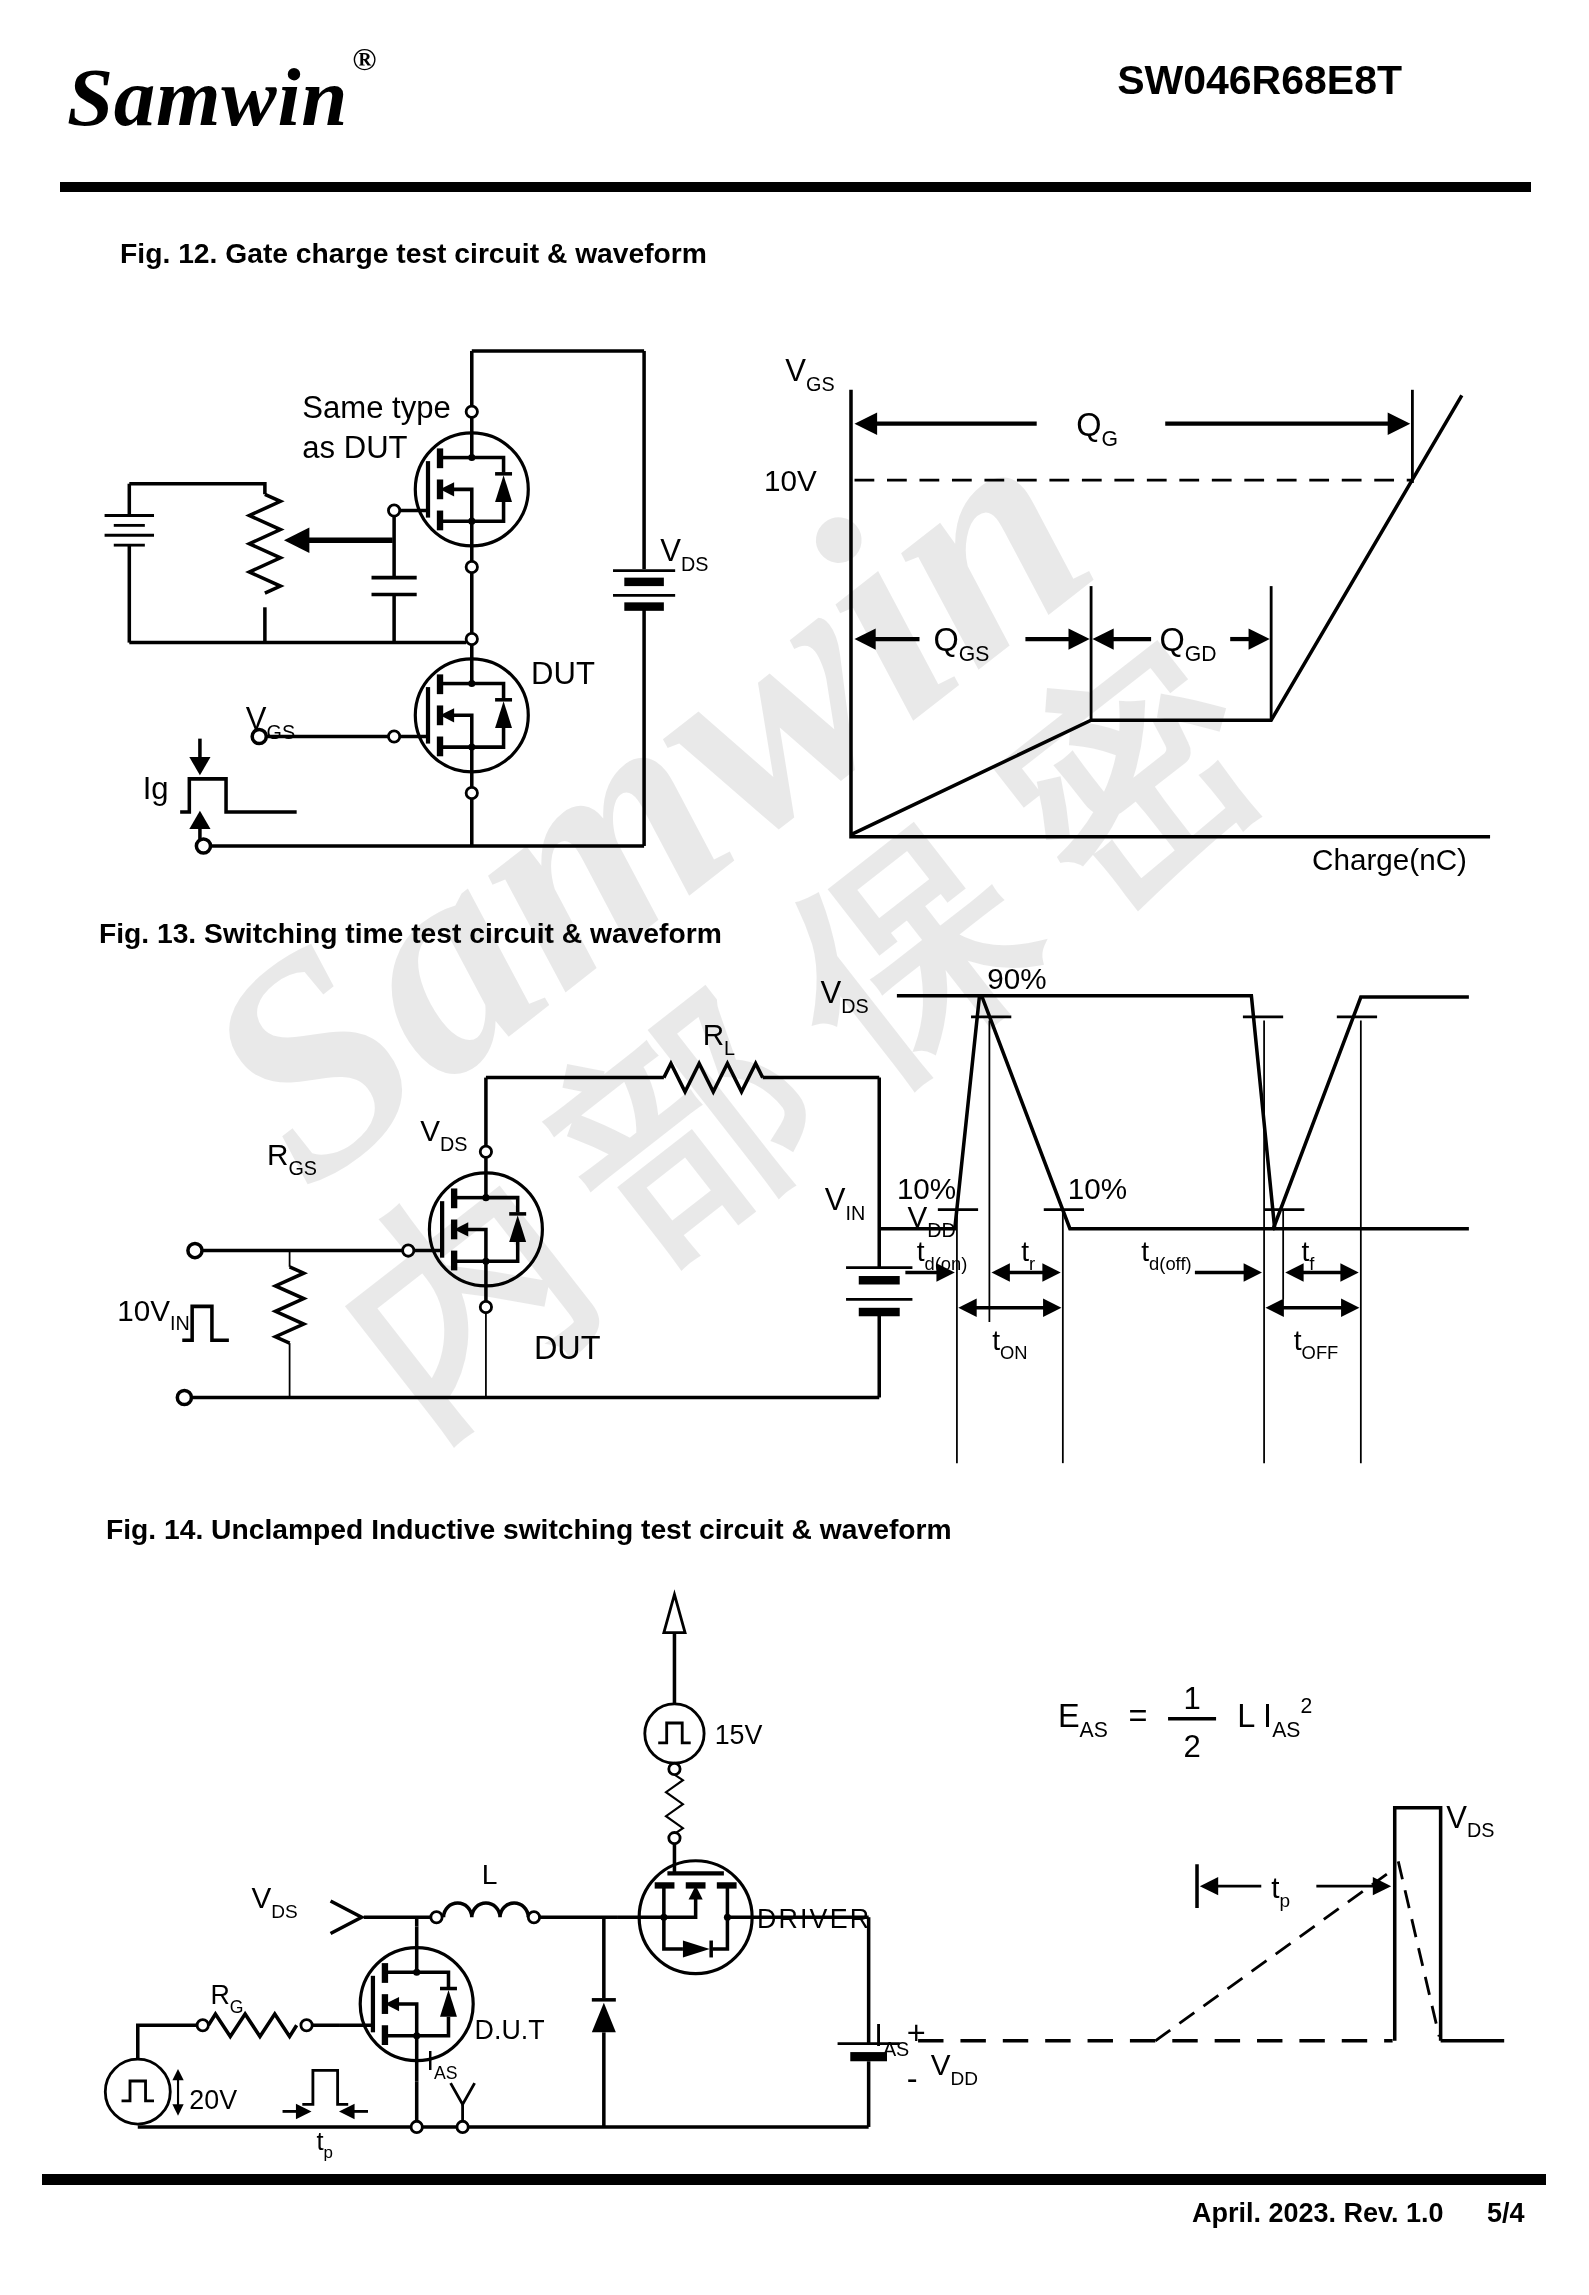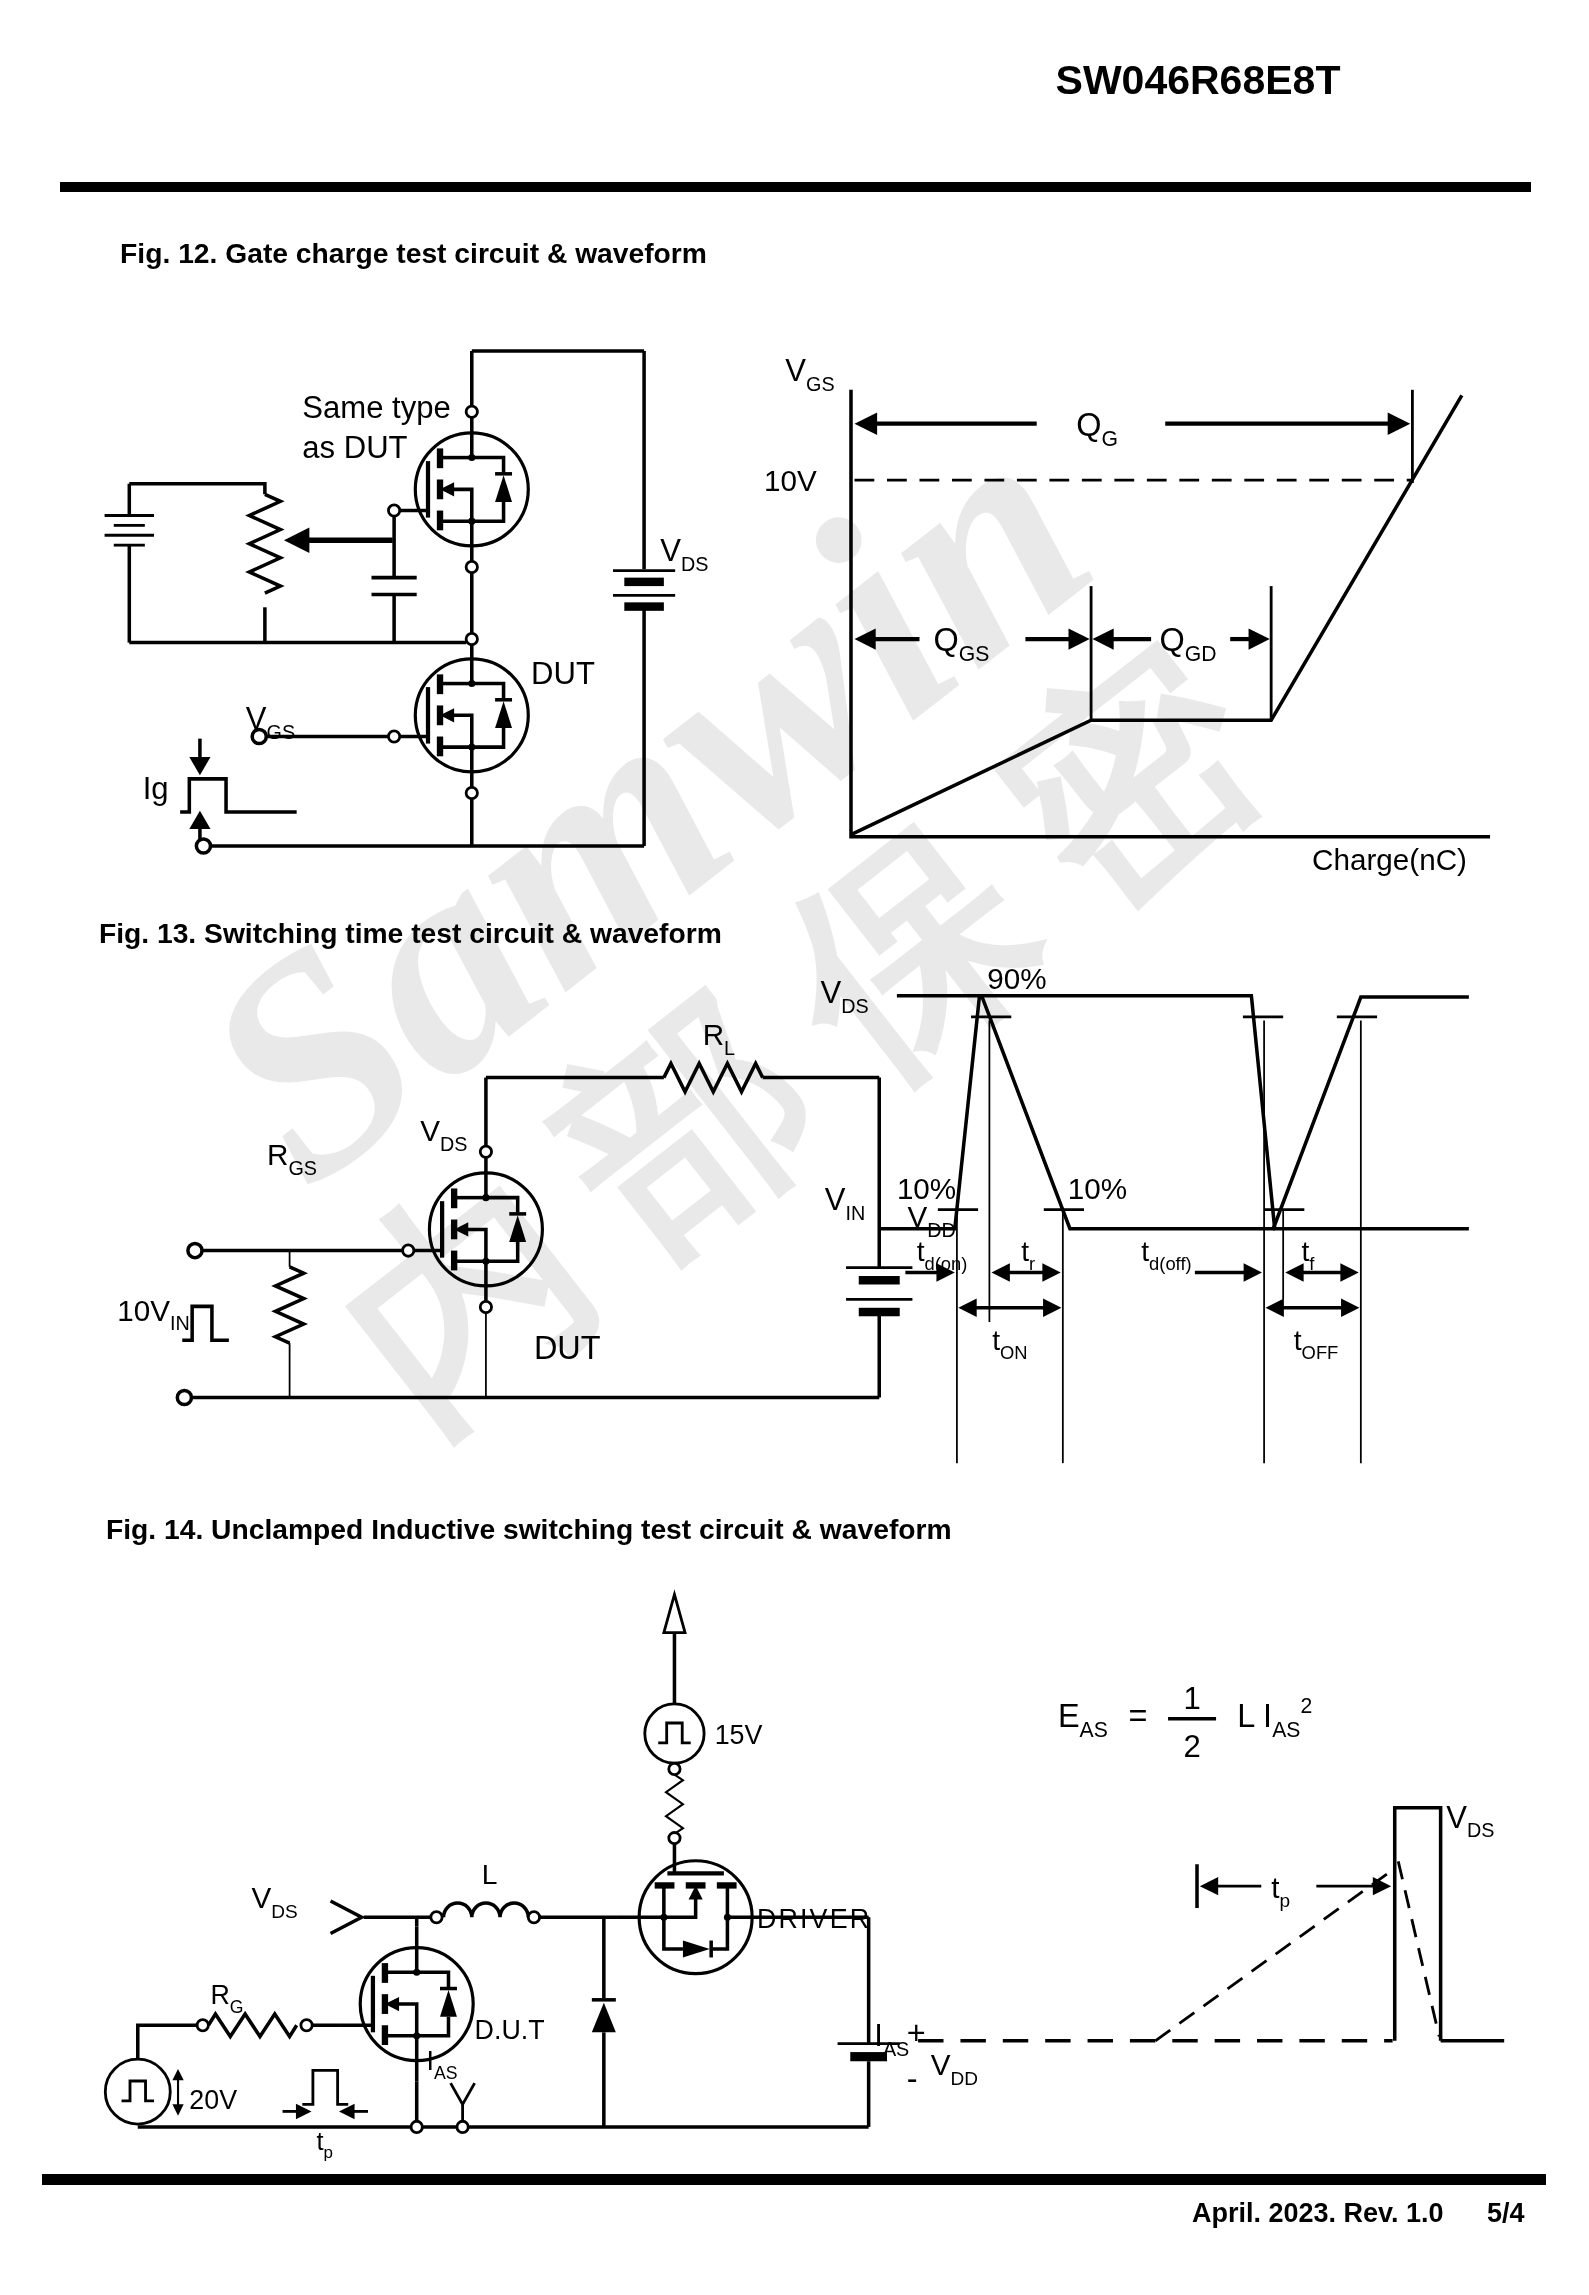--- a/index.html
+++ b/index.html
@@ -1,21 +1,21 @@
 <!DOCTYPE html>
 <html style="font-size:11.3px"><head>
 <meta charset="utf-8">
 <style>
   html,body{margin:0;padding:0;background:#888;}
   .page{position:relative;width:1589px;height:2295px;background:#fff;overflow:hidden;
         font-family:"Liberation Sans",sans-serif;color:#000;}
   .logo{position:absolute;left:67px;top:41px;font:bold italic 83px "Liberation Serif",serif;
         letter-spacing:0.7px;z-index:3;}
   .logo .reg{font:bold 32.5px "Liberation Serif",serif;font-style:normal;vertical-align:55px;margin-left:4.2px;}
-  .part{position:absolute;top:57px;left:994px;width:408px;text-align:center;
+  .part{position:absolute;top:57px;left:994px;width:408px;text-align:right;
         font:bold 41px "Liberation Sans",sans-serif;z-index:3;}
   .hrule{position:absolute;left:60px;top:182px;width:1471px;height:10px;background:#000;z-index:3;}
   .watermark{position:absolute;left:-170px;top:622px;width:1787px;text-align:center;
              transform:rotate(-38deg);z-index:0;pointer-events:none;color:rgba(0,0,0,0.085);}
   .wm1{font:bold italic 304px "Liberation Serif",serif;line-height:1.0;}
   .wm2{font:bold 233px "Liberation Sans",sans-serif;letter-spacing:49px;line-height:1.1;}
   svg.art{position:absolute;left:0;top:0;z-index:1;}
   .fbar{position:absolute;left:42px;top:2174px;width:1504px;height:10.6px;background:#000;z-index:3;}
   .fcopy{position:absolute;left:97px;top:2198px;font:bold 27px "Liberation Sans",sans-serif;z-index:3;}
   .frev{position:absolute;left:1192px;top:2198px;font:bold 27px "Liberation Sans",sans-serif;z-index:3;}
@@ -26,20 +26,21 @@
 </head>
 <body>
 
 <div class="page">
 
   <div class="watermark">
     <div class="wm1">Samwin</div>
     <div class="wm2">内部保密</div>
   </div>
 
+  <div class="logo"><span>Samwin</span><span class="reg">®</span></div>
   <div class="part">SW046R68E8T</div>
   <div class="hrule"></div>
 
   <svg class="art" width="1589" height="2295" viewBox="0 0 2250 3250">
     <defs>
       <g id="nmos">
         <circle cx="0" cy="0" r="80" fill="none" stroke="#000" stroke-width="4.5"></circle>
         <g stroke="#000" stroke-width="5" fill="none">
           <path d="M0,-110 L0,-45"></path>
           <path d="M0,-45 L-45,-45"></path>

